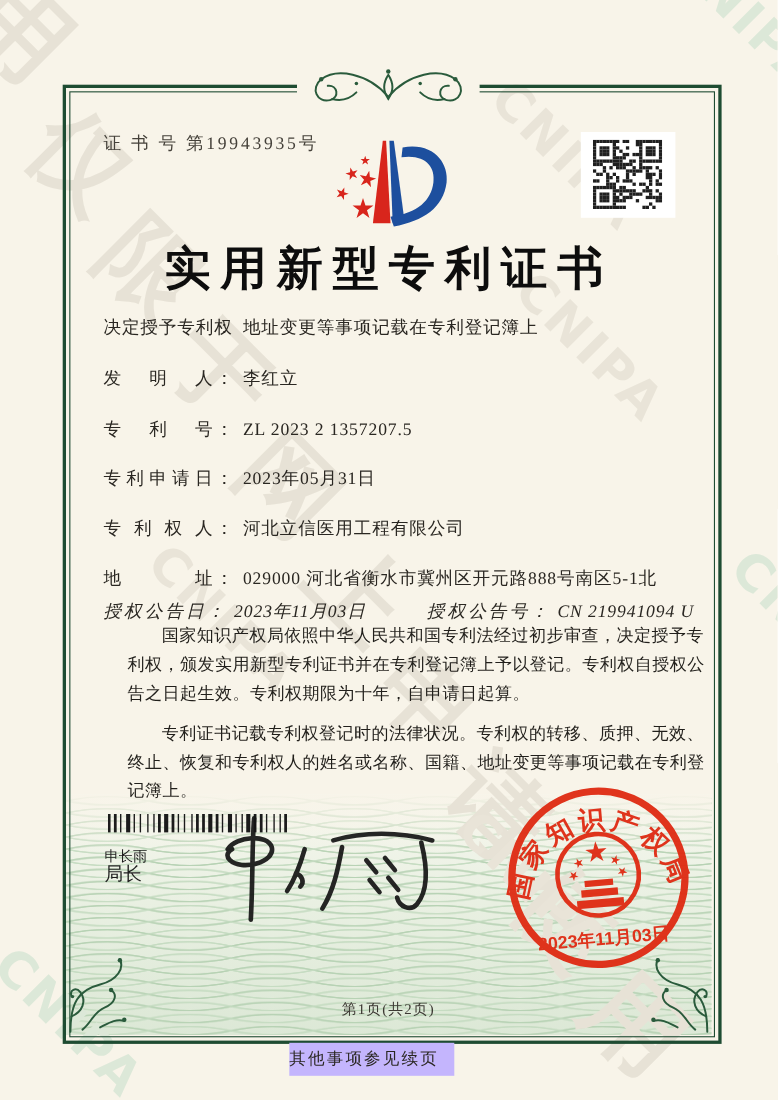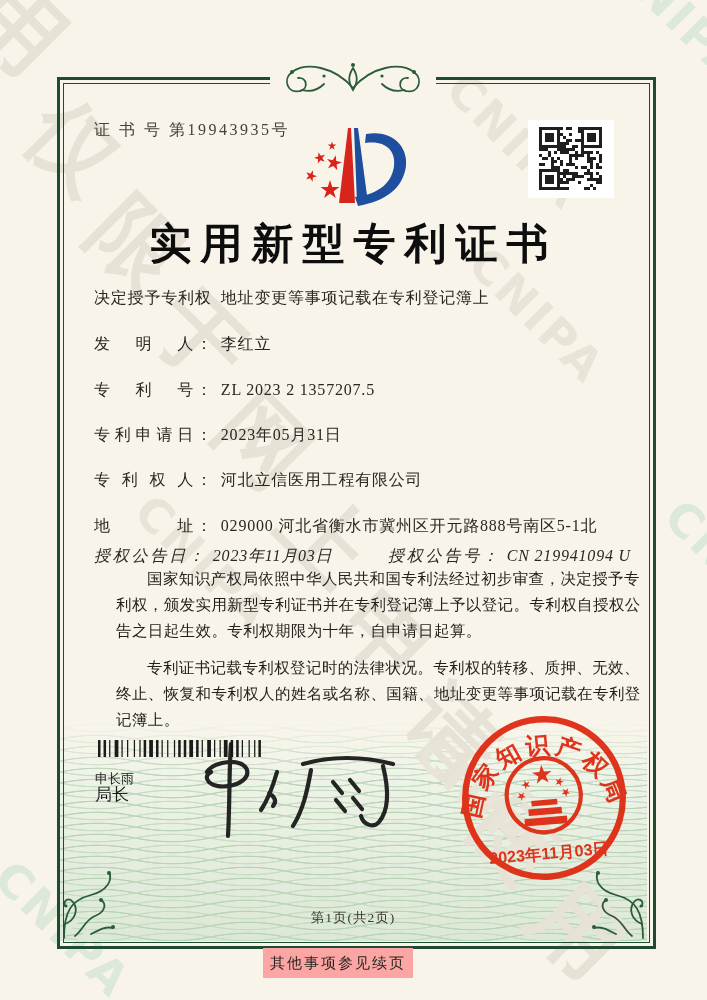--- a/index.html
+++ b/index.html
@@ -33,21 +33,21 @@
          letter-spacing:.4px;color:#211f1b;margin-left:24px;}
   #paras p{margin:0 0 11px 0;text-indent:2em;}
   #barcode-box{left:98px;top:740px;width:186px;height:17px;overflow:hidden;}
   #officer-title{left:95px;top:783px;font-size:17px;color:#1c1c1c;
                  font-family:"Liberation Sans","DejaVu Sans",sans-serif;}
   #officer-name{left:95px;top:770px;font-size:13px;color:#1c1c1c;
                 font-family:"Liberation Sans","DejaVu Sans",sans-serif;}
   #signature{left:185px;top:738px;z-index:5;}
   #seal{left:456px;top:710px;z-index:6;transform:rotate(-5deg);opacity:.95;}
   #pagenum{left:0;top:909px;width:706px;text-align:center;font-size:13.5px;color:#3c3933;letter-spacing:1px;}
-  #footnote{left:263px;top:948px;width:150px;height:30px;background:#fca5a5;text-align:center;
+  #footnote{left:263px;top:948px;width:150px;height:30px;background:#c4b5fd;
             line-height:30px;font-size:15px;color:#2a2722;letter-spacing:2px;z-index:5;}
   #qrbox{left:528px;top:120px;width:86px;height:78px;background:#ffffff;z-index:5;}
   #qr{position:absolute;left:11px;top:7px;}
   #logo{left:288px;top:118px;z-index:5;}
   .seal-text{font-family:"Liberation Sans","DejaVu Sans",sans-serif;}
 </style>
 </head>
 <body>
 
 <div id="page">

